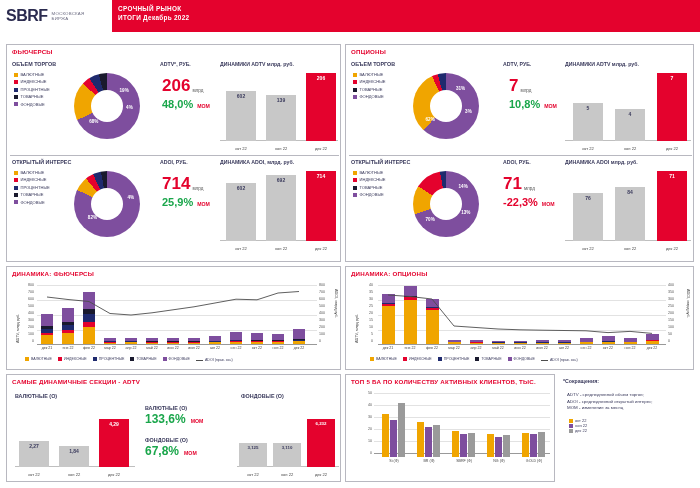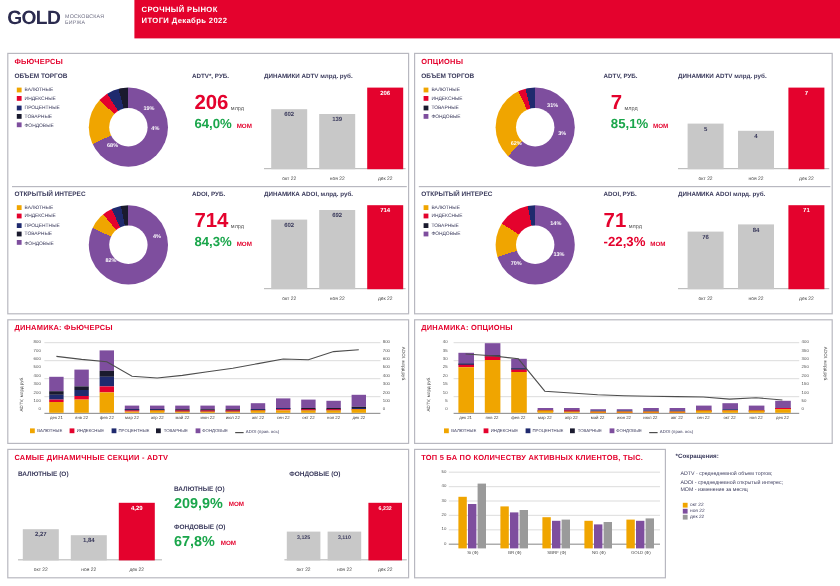--- a/index.html
+++ b/index.html
@@ -92,21 +92,21 @@
 
   .note { font-size: 4.4px; color: #3a3a5c; line-height: 6.6px; }
 </style>
 </head>
 <body>
 
 <div class="page">
 
   <div class="header">
     <div class="logo-box">
-      <span class="moex-word">GOLD</span>
+      <span class="moex-word">SBRF</span>
       <span>
         <div class="moex-sub">МОСКОВСКАЯ</div>
         <div class="moex-sub">БИРЖА</div>
       </span>
     </div>
     <div class="redbar">
       <div class="l1">СРОЧНЫЙ РЫНОК</div>
       <div class="l2">ИТОГИ  Декабрь 2022</div>
     </div>
   </div>
@@ -149,21 +149,21 @@
         <div class="dlabel" style="left:76%;top:26%;">19%</div>
         <div class="dlabel" style="left:84%;top:52%;">4%</div>
       </div>
 
       <div style="position:absolute;left:150px;top:16px;">
         <div style="display:flex;align-items:flex-end;gap:2px;">
           <span class="bignum">206</span>
           <span class="unit" style="margin-bottom:2px;">млрд</span>
         </div>
         <div style="display:flex;align-items:flex-end;gap:4px;margin-top:3px;">
-          <span class="bigpct">64,0%</span>
+          <span class="bigpct">48,0%</span>
           <span class="mom" style="margin-bottom:1px;">MOM</span>
         </div>
       </div>
 
       <div class="bars3" style="position:absolute;left:208px;top:8px;width:118px;height:84px;">
         <div class="baseline" style="left:0;width:118px;"></div>
         <div class="bar" style="left:6px;width:30px;height:50px;">
             <span class="val">602</span>
           </div>
         <div class="bar" style="left:46px;width:30px;height:46px;">
@@ -214,21 +214,21 @@
         <div class="dlabel" style="left:28%;top:70%;">82%</div>
         <div class="dlabel" style="left:86%;top:40%;">4%</div>
       </div>
 
       <div style="position:absolute;left:150px;top:16px;">
         <div style="display:flex;align-items:flex-end;gap:2px;">
           <span class="bignum">714</span>
           <span class="unit" style="margin-bottom:2px;">млрд</span>
         </div>
         <div style="display:flex;align-items:flex-end;gap:4px;margin-top:3px;">
-          <span class="bigpct">84,3%</span>
+          <span class="bigpct">25,9%</span>
           <span class="mom" style="margin-bottom:1px;">MOM</span>
         </div>
       </div>
 
       <div class="bars3" style="position:absolute;left:208px;top:8px;width:118px;height:86px;">
         <div class="baseline" style="left:0;width:118px;"></div>
         <div class="bar" style="left:6px;width:30px;height:58px;">
             <span class="val">602</span>
           </div>
         <div class="bar" style="left:46px;width:30px;height:66px;">
@@ -278,21 +278,21 @@
         <div class="dlabel" style="left:72%;top:22%;">31%</div>
         <div class="dlabel" style="left:84%;top:58%;">3%</div>
       </div>
 
       <div style="position:absolute;left:158px;top:16px;">
         <div style="display:flex;align-items:flex-end;gap:2px;">
           <span class="bignum">7</span>
           <span class="unit" style="margin-bottom:2px;">млрд</span>
         </div>
         <div style="display:flex;align-items:flex-end;gap:4px;margin-top:3px;">
-          <span class="bigpct">85,1%</span>
+          <span class="bigpct">10,8%</span>
           <span class="mom" style="margin-bottom:1px;">MOM</span>
         </div>
       </div>
 
       <div class="bars3" style="position:absolute;left:214px;top:8px;width:126px;height:84px;">
         <div class="baseline" style="left:0;width:126px;"></div>
         <div class="bar" style="left:8px;width:30px;height:38px;">
             <span class="val">5</span>
           </div>
         <div class="bar" style="left:50px;width:30px;height:32px;">
@@ -733,21 +733,21 @@
         </div>
       <div class="bar red" style="left:84px;width:30px;height:48px;">
           <span class="val">4,29</span>
         </div>
       <div class="axis-lbl" style="left:19px;">окт 22</div>
       <div class="axis-lbl" style="left:59px;">ноя 22</div>
       <div class="axis-lbl" style="left:99px;">дек 22</div>
     </div>
 
     <div style="position:absolute;left:138px;top:38px;display:flex;align-items:flex-end;gap:5px;">
-      <span class="bigpct" style="font-size:12px;">209,9%</span>
+      <span class="bigpct" style="font-size:12px;">133,6%</span>
       <span class="mom" style="margin-bottom:1px;">MOM</span>
     </div>
     <div class="sub-title" style="position:absolute;left:138px;top:62px;">ФОНДОВЫЕ  (О)</div>
     <div style="position:absolute;left:138px;top:70px;display:flex;align-items:flex-end;gap:5px;">
       <span class="bigpct" style="font-size:12px;">67,8%</span>
       <span class="mom" style="margin-bottom:1px;">MOM</span>
     </div>
 
     <div class="bars3" style="position:absolute;left:230px;top:26px;width:102px;height:78px;">
       <div class="baseline" style="left:0;width:102px;"></div>

